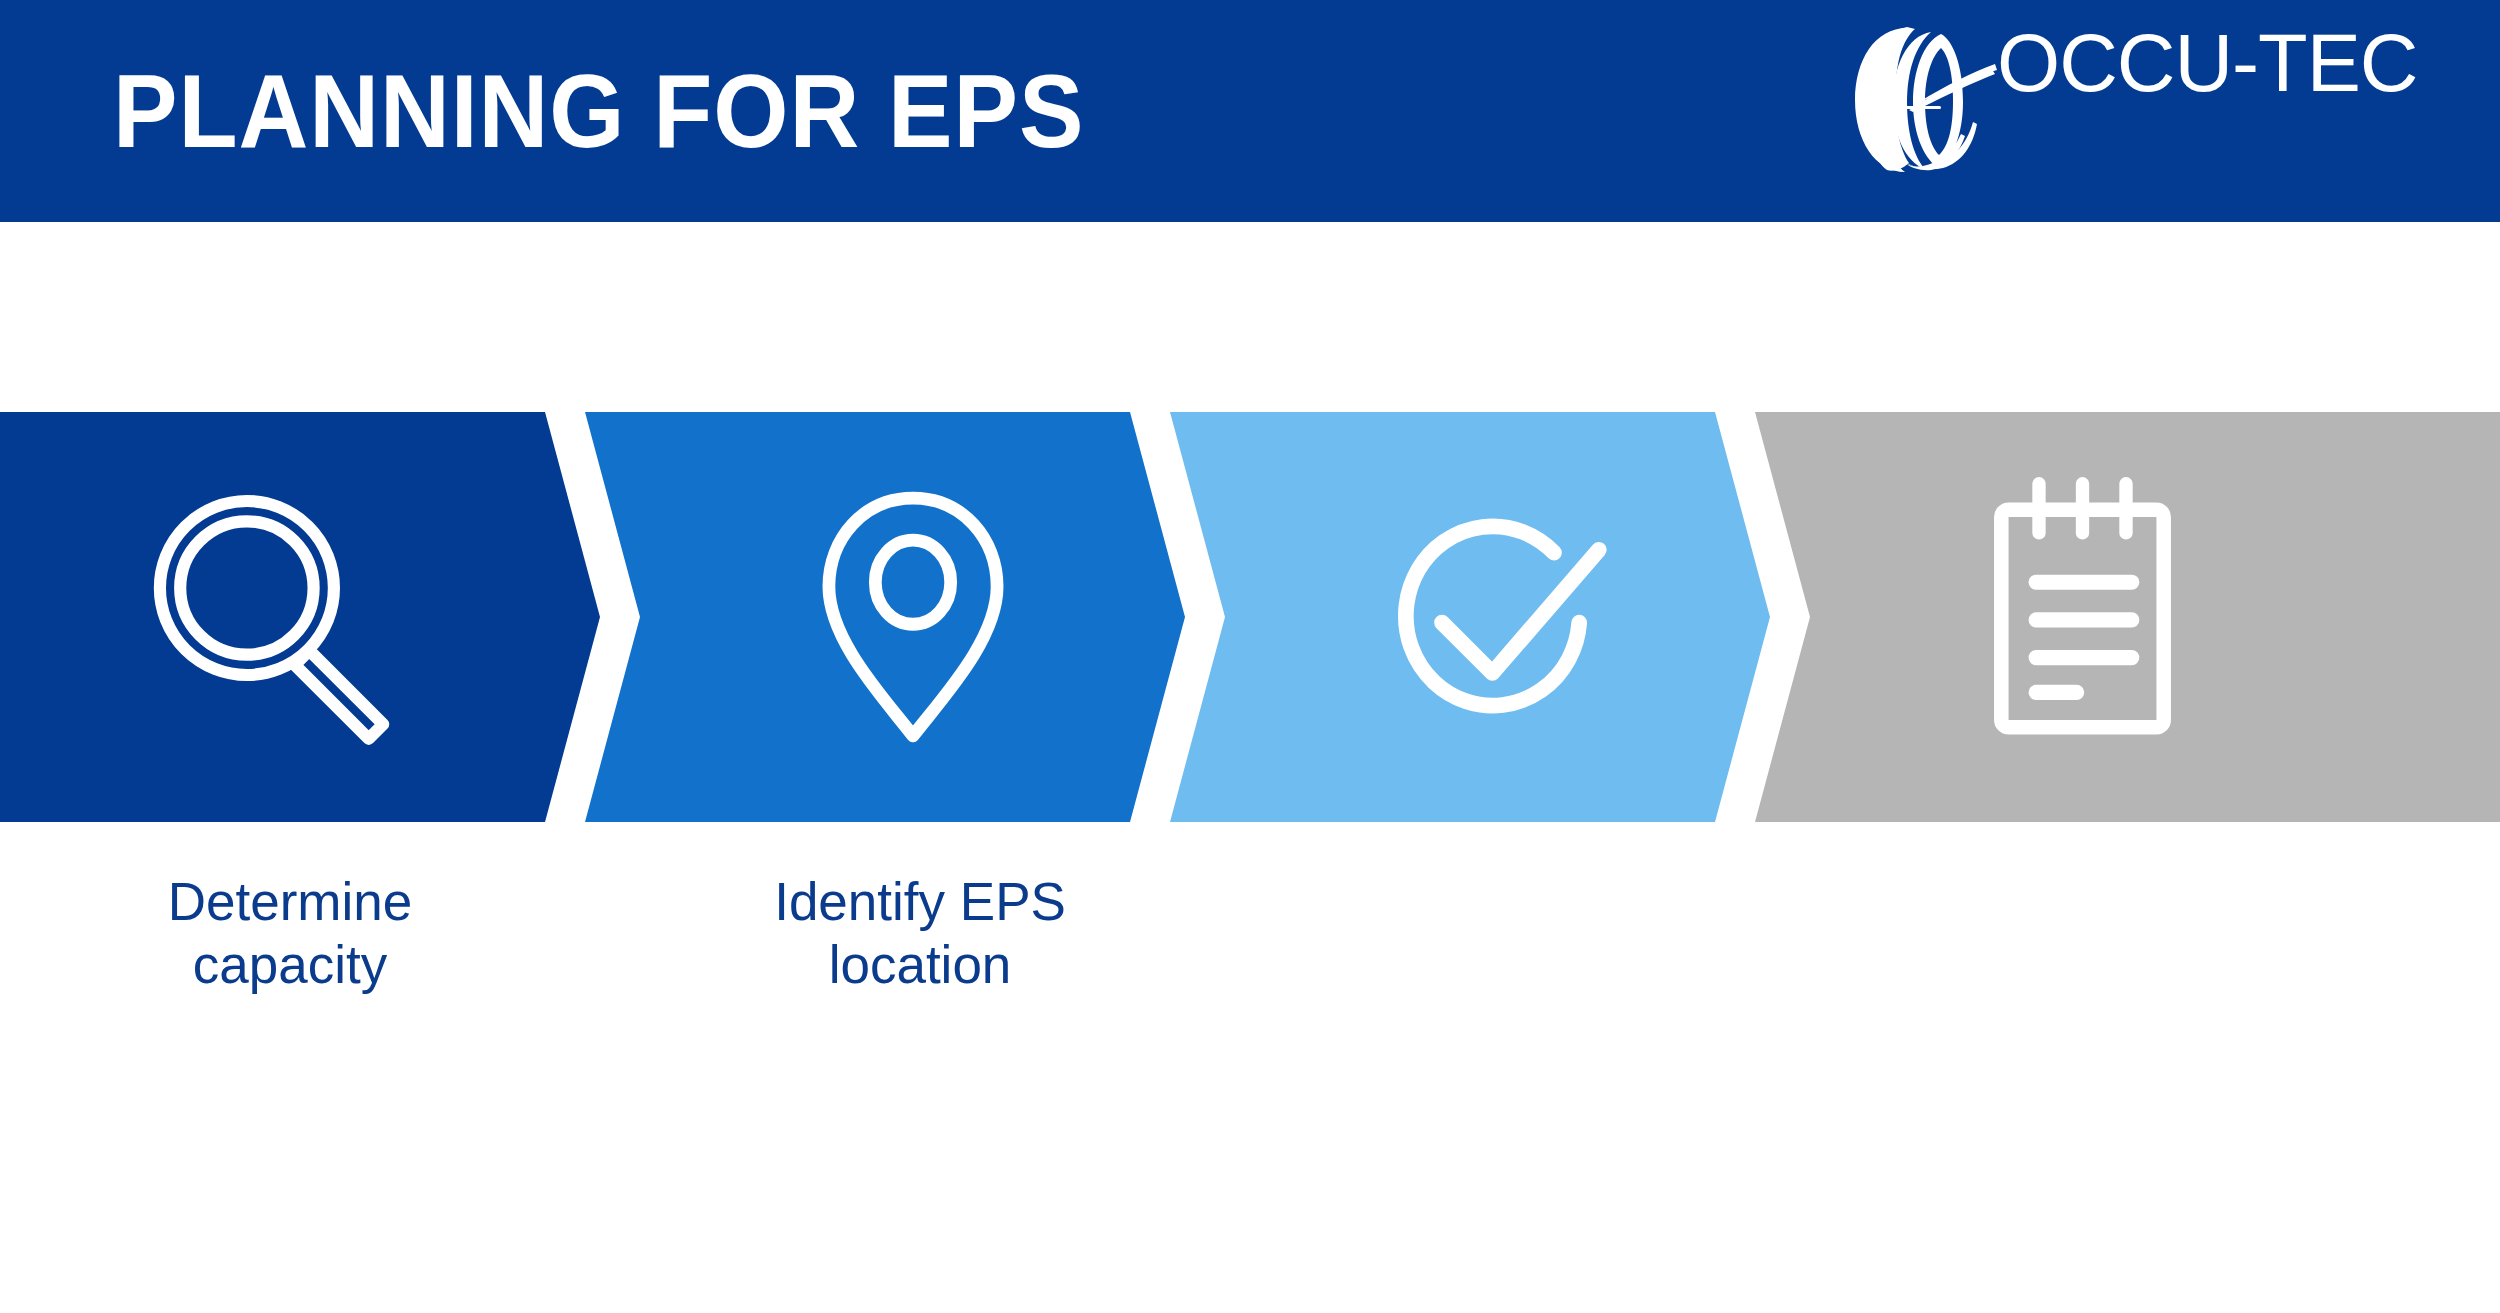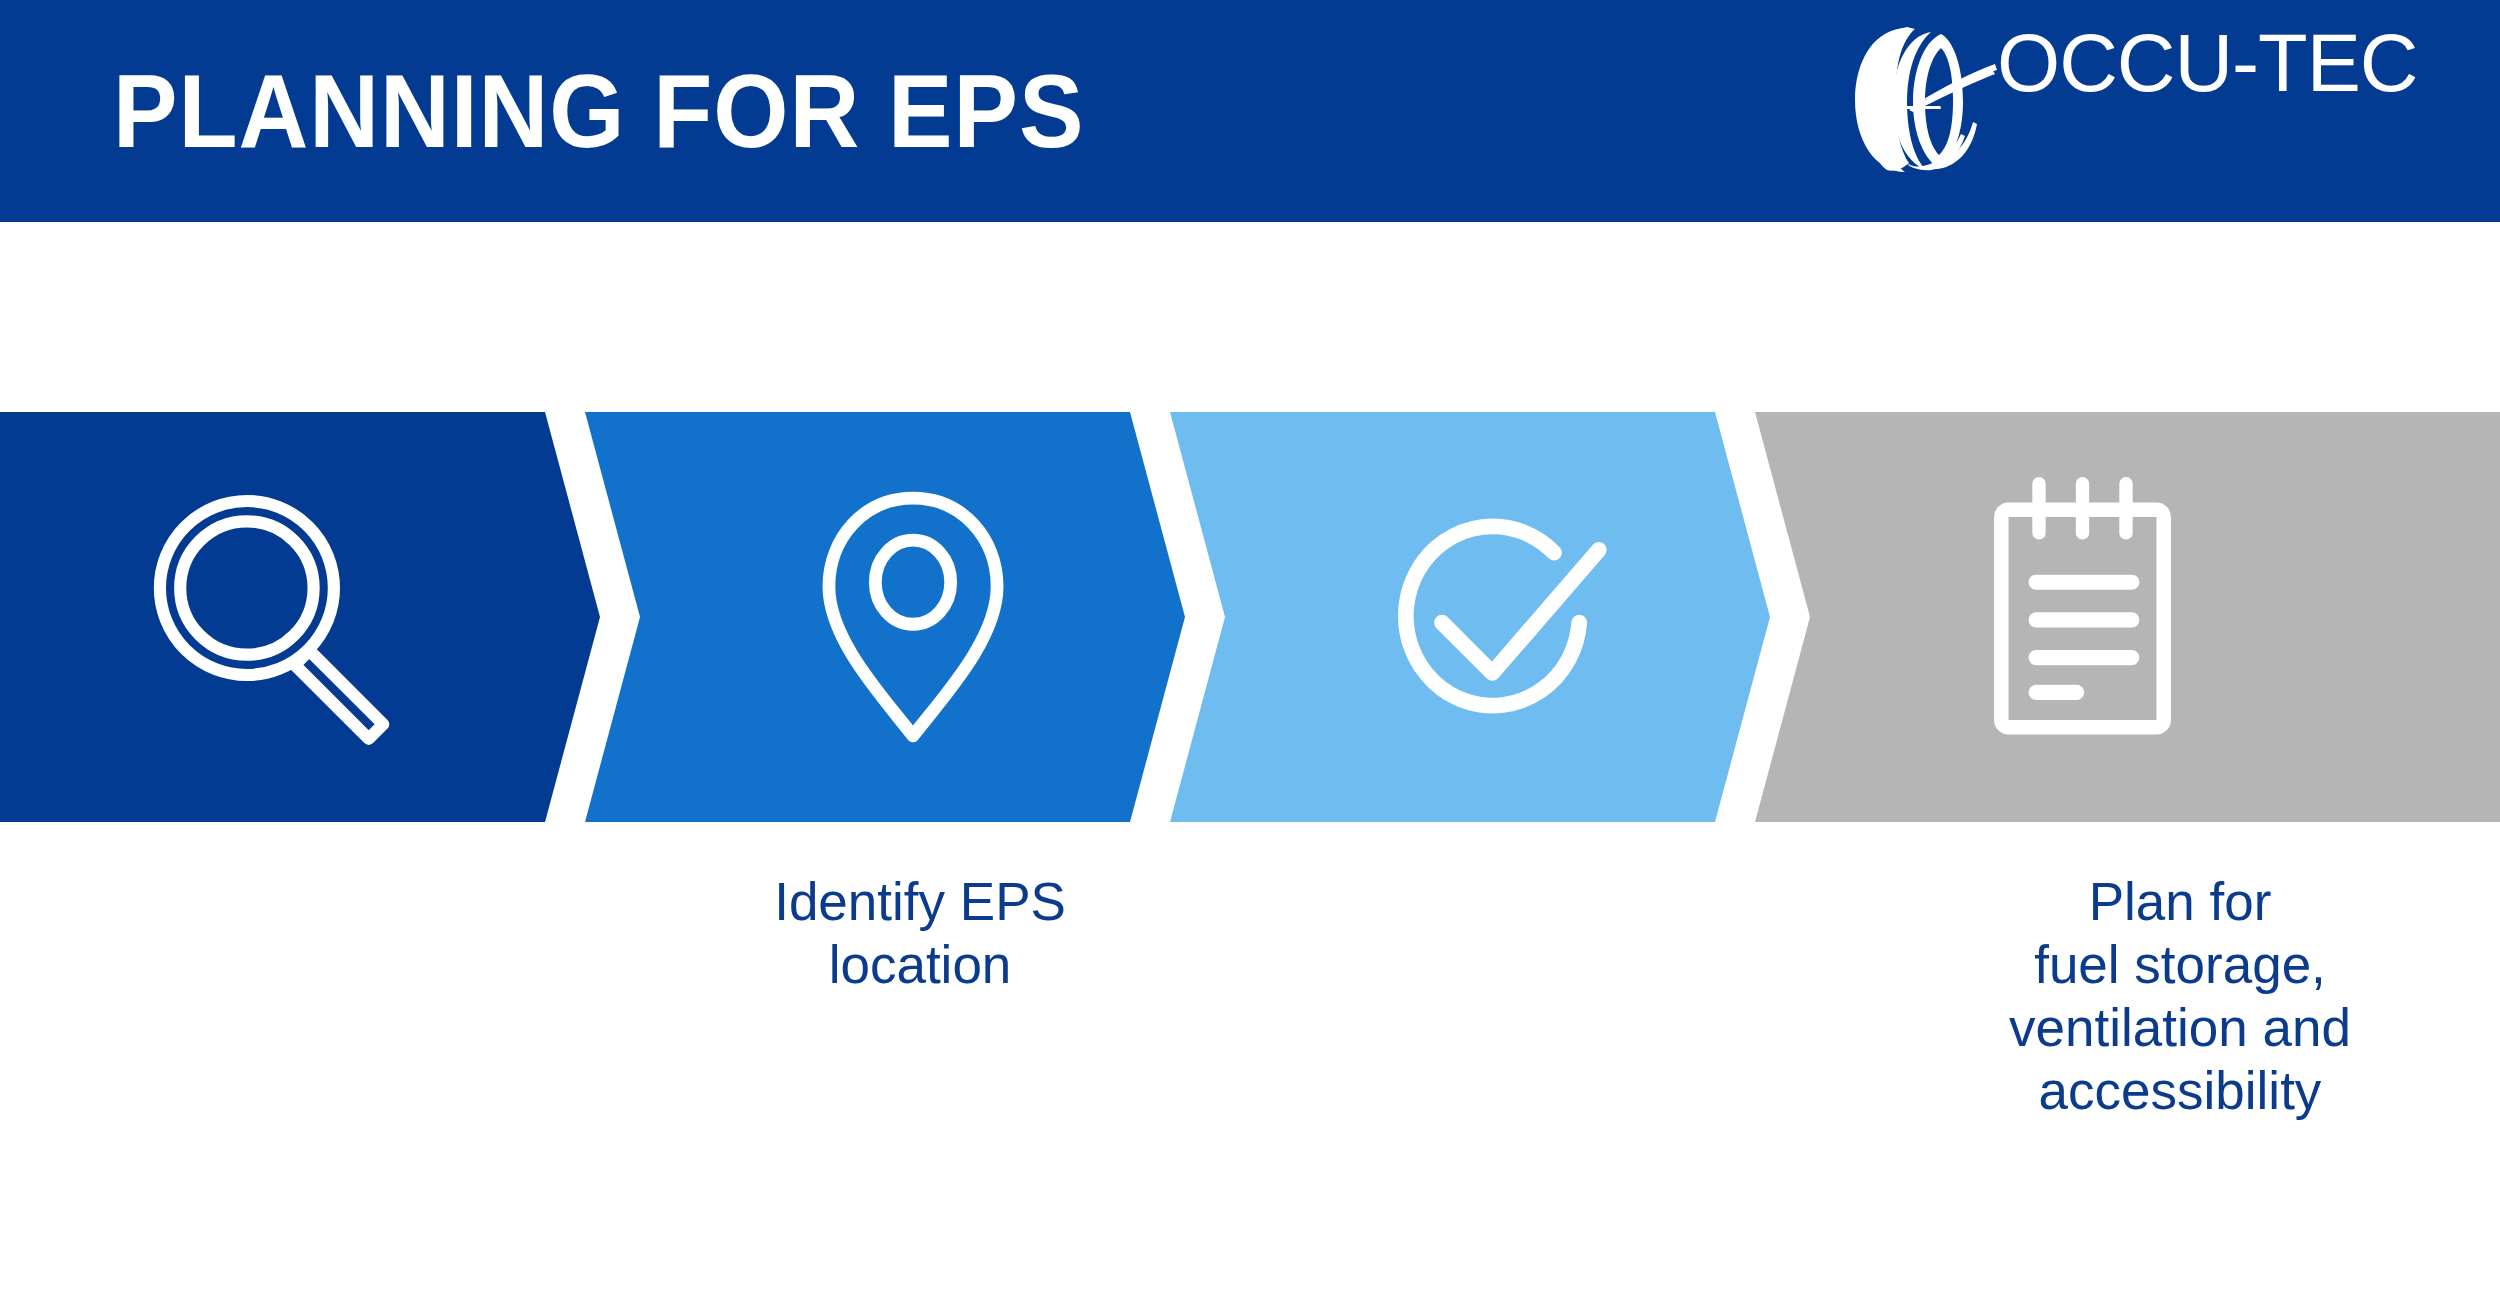--- a/index.html
+++ b/index.html
@@ -216,19 +216,17 @@
           <line x1="24" y1="64" x2="57" y2="64"></line>
           <line x1="24" y1="76" x2="38" y2="76"></line>
         </g>
       </g>
     </svg>
   </div>
 
 </div>
 
 <div id="captions">
+  <div class="caption" style="left:30px; width:520px;">Determine
+capacity</div>
   <div class="caption" style="left:680px; width:480px;">Identify EPS
 location</div>
-  <div class="caption" style="left:1930px; width:500px;">Plan for
-fuel storage,
-ventilation and
-accessibility</div>
 </div>
 
 </body></html>

